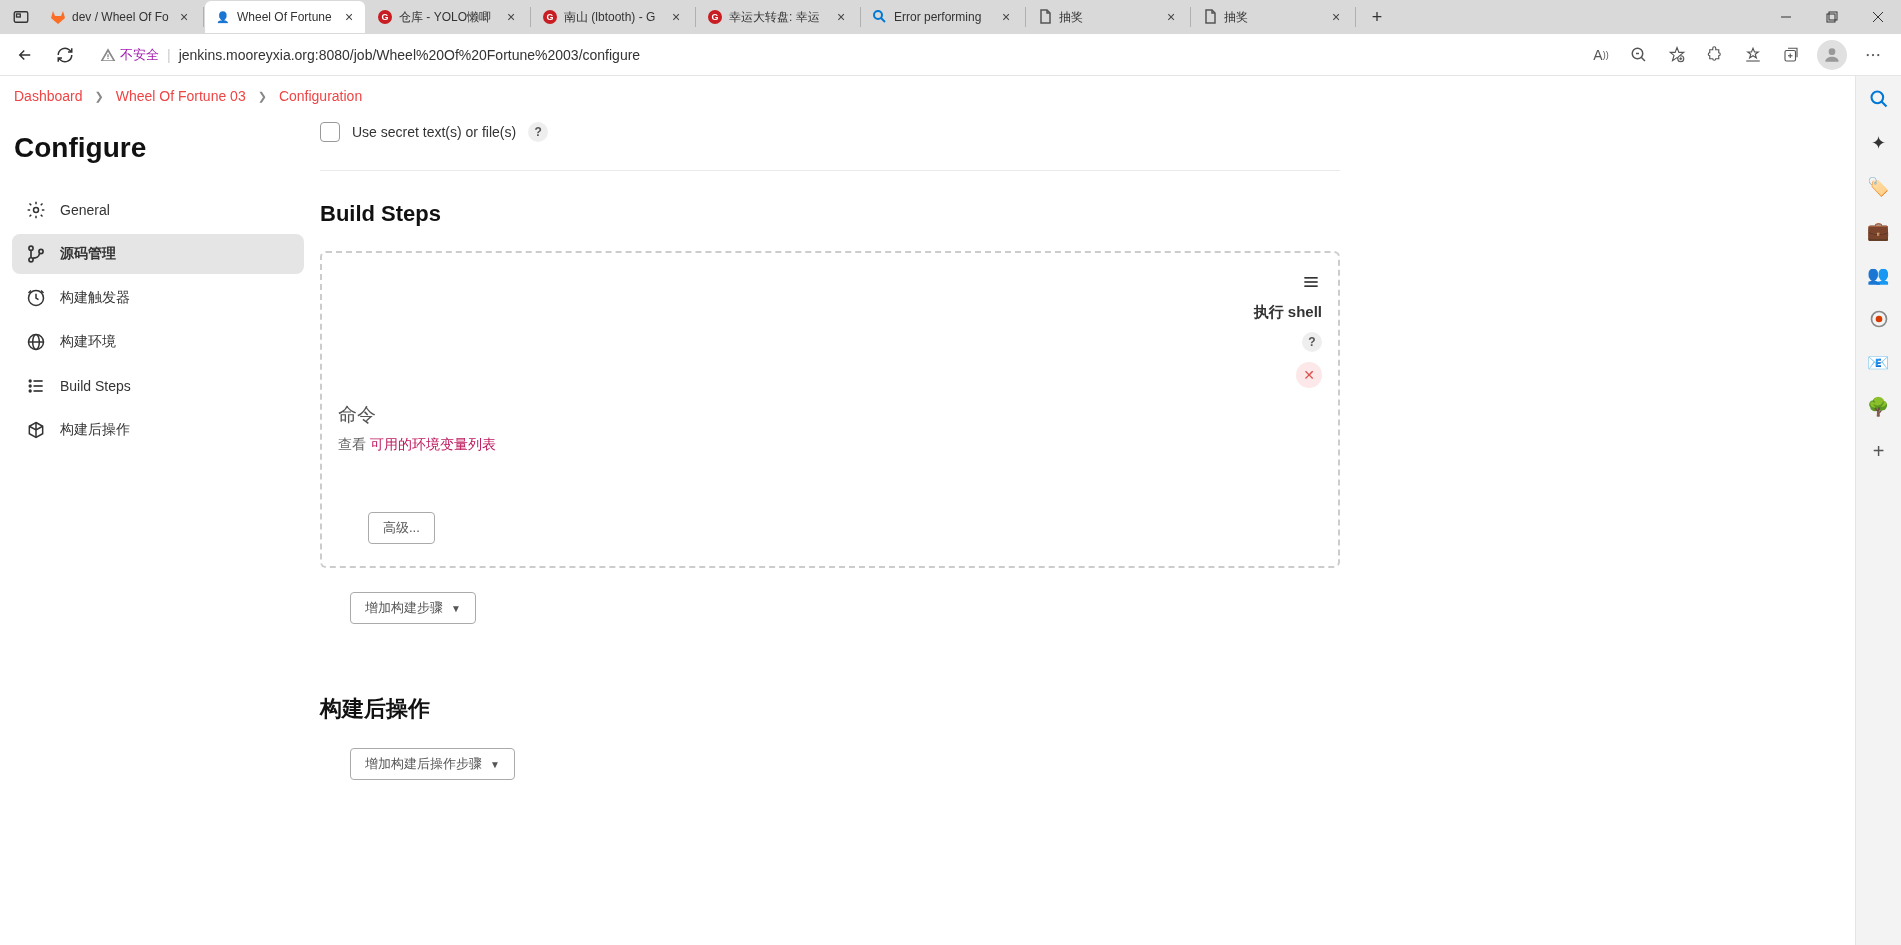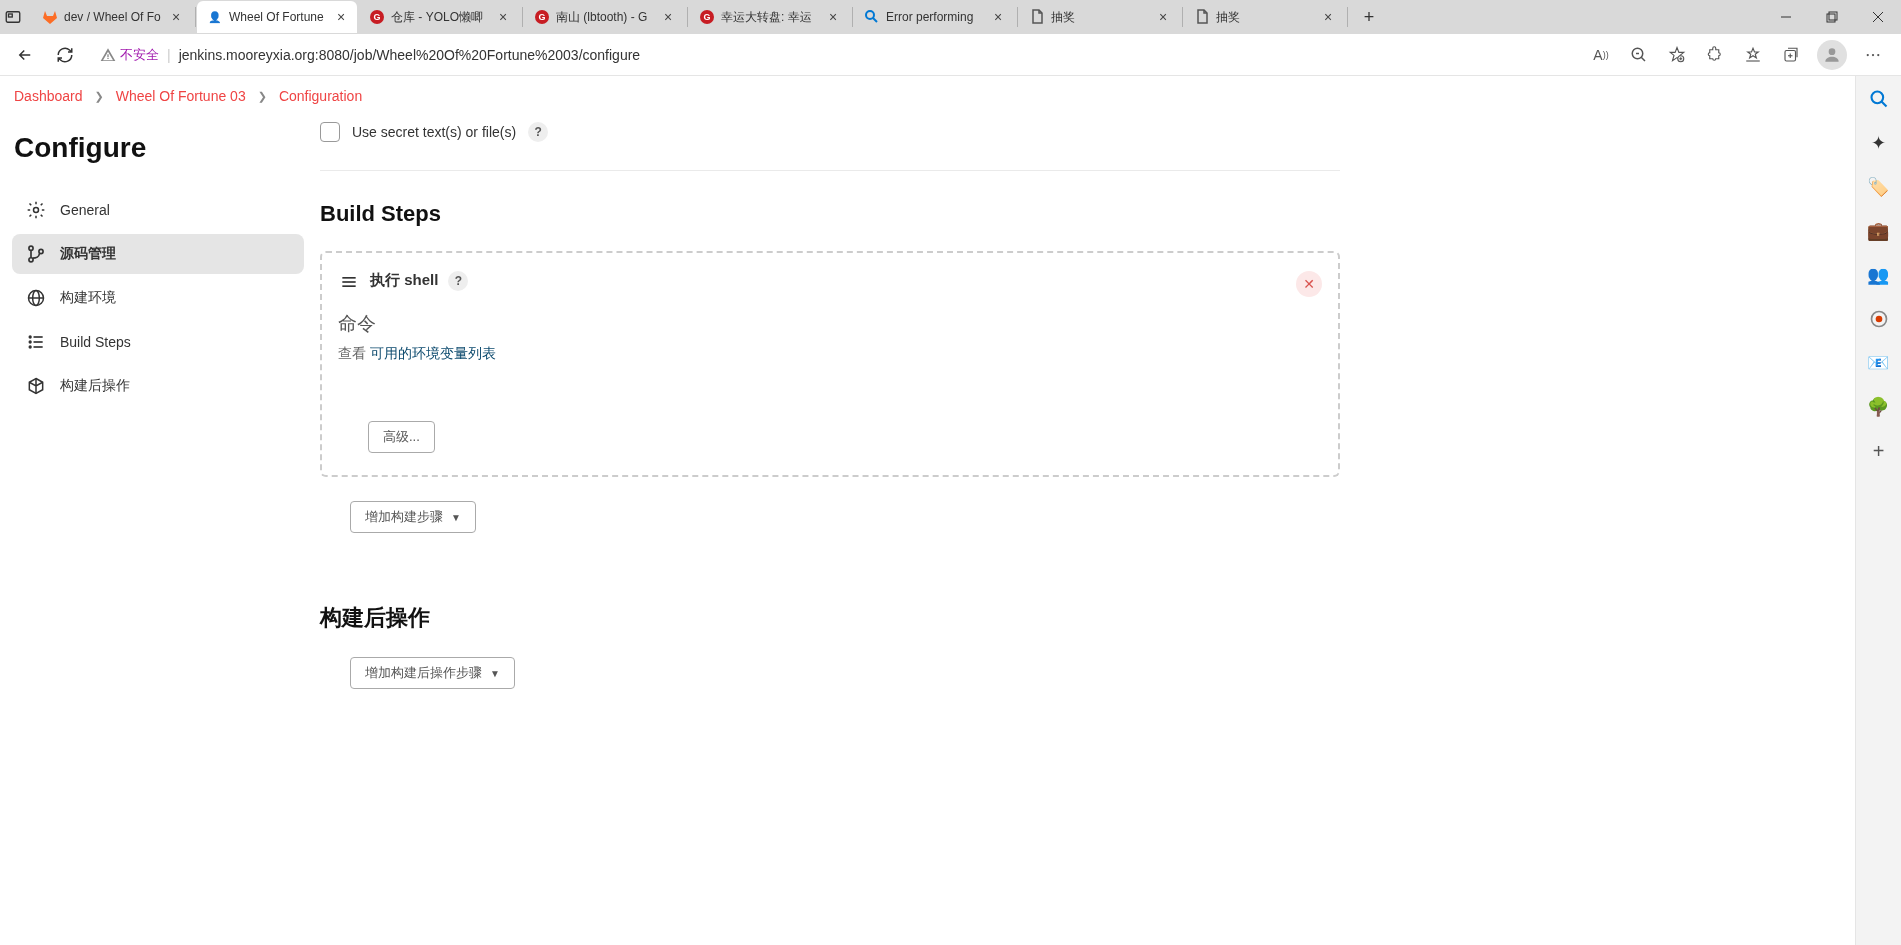--- a/index.html
+++ b/index.html
@@ -1,19 +1,19 @@
 <!DOCTYPE html>
 <html><head>
 <meta charset="utf-8">
 <style>
 * { margin: 0; padding: 0; box-sizing: border-box; }
 body { font-family: "Segoe UI", -apple-system, Arial, sans-serif; font-size: 14px; color: #333; background: #fff; overflow: hidden; }
 
 
-.browser-tabs { height: 34px; background: #d9d9d9; display: flex; align-items: center; }
+.browser-tabs { height: 34px; background: #d9d9d9; display: flex; align-items: center; padding-left: 8px; }
 .app-icon { width: 26px; height: 26px; border-radius: 4px; display: flex; align-items: center; justify-content: center; margin-right: 6px; }
 .app-icon svg { width: 18px; height: 18px; }
 .tab { display: flex; align-items: center; height: 32px; padding: 0 8px 0 10px; border-radius: 6px 6px 0 0; min-width: 160px; max-width: 170px; gap: 6px; margin-right: 2px; cursor: default; }
 .tab.active { background: #fff; }
 .tab .favicon { width: 16px; height: 16px; flex-shrink: 0; display: flex; align-items: center; justify-content: center; font-size: 11px; }
 .tab .tab-title { flex: 1; white-space: nowrap; overflow: hidden; text-overflow: ellipsis; font-size: 12px; color: #333; }
 .tab .tab-close { width: 16px; height: 16px; display: flex; align-items: center; justify-content: center; color: #444; font-size: 14px; cursor: pointer; }
 .tab-sep { width: 1px; height: 20px; background: #b0b0b0; margin: 0 1px; }
 .tab-add { width: 28px; height: 28px; display: flex; align-items: center; justify-content: center; color: #333; font-size: 18px; cursor: pointer; margin-left: 6px; }
 .window-controls { margin-left: auto; display: flex; }
@@ -54,27 +54,27 @@
 .main { flex: 1; max-width: 1020px; padding-top: 6px; }
 .form-row { display: flex; align-items: center; gap: 12px; margin-bottom: 28px; }
 .checkbox { width: 20px; height: 20px; border: 1.5px solid #999; border-radius: 4px; cursor: pointer; }
 .help-badge { width: 20px; height: 20px; border-radius: 50%; background: #eee; color: #555; display: flex; align-items: center; justify-content: center; font-size: 12px; font-weight: 600; cursor: pointer; }
 
 .section-divider { border: none; border-top: 1px solid #eaeaea; margin: 10px 0 30px; }
 .section-title { font-size: 22px; font-weight: 700; color: #111; margin-bottom: 24px; }
 
 
 .step-card { border: 2px dashed #ccc; border-radius: 6px; padding: 18px 16px 22px; margin-bottom: 24px; }
-.step-header { display: flex; align-items: flex-start; gap: 10px; margin-bottom: 14px; }
+.step-header { display: flex; align-items: flex-end; gap: 10px; margin-bottom: 14px; flex-direction: column; }
 .drag-handle { width: 22px; height: 22px; display: flex; align-items: center; justify-content: center; cursor: grab; color: #333; }
 .step-title { font-weight: 700; font-size: 15px; }
 .step-delete { margin-left: auto; width: 26px; height: 26px; border-radius: 50%; background: #fce8e8; display: flex; align-items: center; justify-content: center; color: #d9534f; cursor: pointer; font-size: 14px; }
 .field-label { font-size: 19px; color: #555; margin-bottom: 8px; }
 .field-hint { font-size: 14px; color: #666; margin-bottom: 10px; }
-.field-hint a { color: #0c4a6e; text-decoration: none; cursor: pointer; font-family: Liberation Serif, serif; }
+.field-hint a { color: #be185d; text-decoration: none; cursor: pointer; font-family: Liberation Serif, serif; }
 .code-area { width: 100%; min-height: 118px; border: 1px solid #8a8a8a; border-radius: 2px; padding: 6px 8px; font-family: Consolas, "Courier New", monospace; font-size: 13px; resize: both; outline: none; line-height: 1.5; }
 .code-bash { color: #0b6aa2; }
 .code-path { color: #333; }
 .code-fn { color: #0b6aa2; }
 .code-arg { color: #333; }
 .arrow-annot { position: absolute; width: 26px; height: 26px; pointer-events: none; }
 
 .btn { border: 1px solid #aaa; background: #fff; color: #555; padding: 6px 14px; border-radius: 4px; cursor: pointer; font-size: 13px; display: inline-flex; align-items: center; gap: 6px; margin-left: 30px; }
 .btn .caret { font-size: 10px; margin-left: 2px; }
 
@@ -328,20 +328,29 @@
                   <circle cx="18" cy="9" r="2.5"></circle>
                   <path d="M6 7.5v9M8 17c4 0 8-2 8-5.5"></path>
                 </svg>
               </span>
             <span>源码管理</span>
           </div>
           <div class="side-item">
             <span class="icon">
                 <svg width="20" height="20" viewBox="0 0 24 24" fill="none" stroke="#333" stroke-width="1.8">
                   <circle cx="12" cy="12" r="9"></circle>
+                  <path d="M12 7v5l3 2M3 6l3-3M21 6l-3-3"></path>
+                </svg>
+              </span>
+            <span>构建触发器</span>
+          </div>
+          <div class="side-item">
+            <span class="icon">
+                <svg width="20" height="20" viewBox="0 0 24 24" fill="none" stroke="#333" stroke-width="1.8">
+                  <circle cx="12" cy="12" r="9"></circle>
                   <ellipse cx="12" cy="12" rx="4" ry="9"></ellipse>
                   <line x1="3" y1="12" x2="21" y2="12"></line>
                 </svg>
               </span>
             <span>构建环境</span>
           </div>
           <div class="side-item">
             <span class="icon">
                 <svg width="20" height="20" viewBox="0 0 24 24" fill="none" stroke="#333" stroke-width="2">
                   <circle cx="5" cy="6" r="1"></circle>

